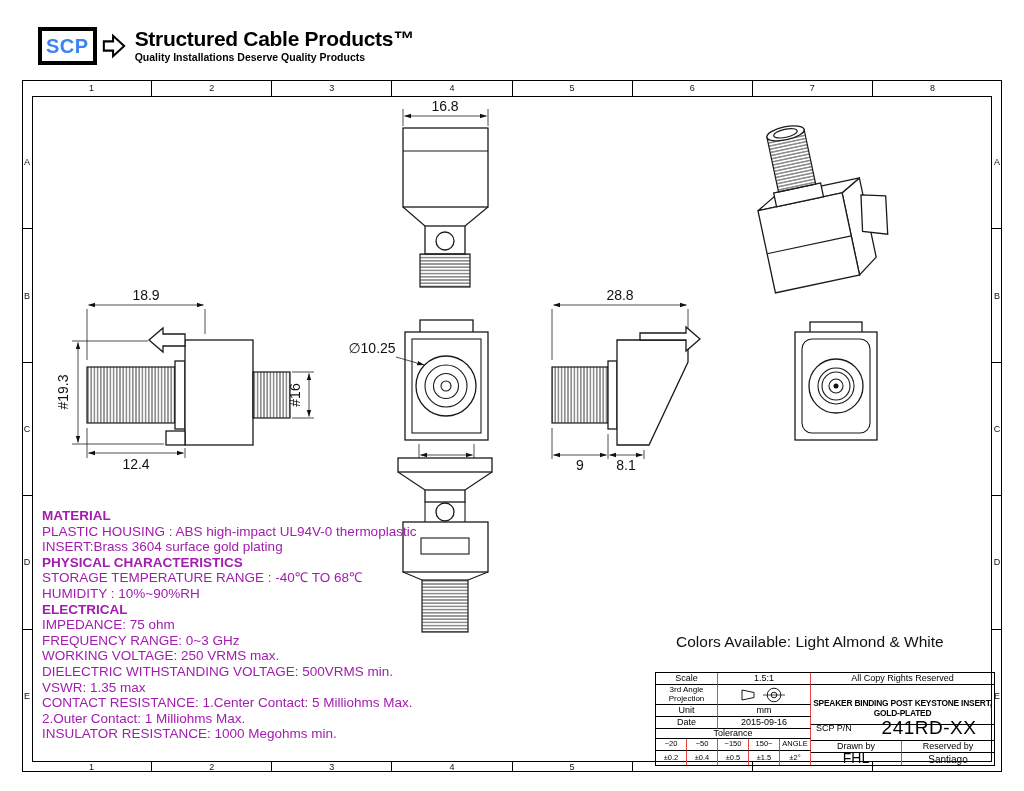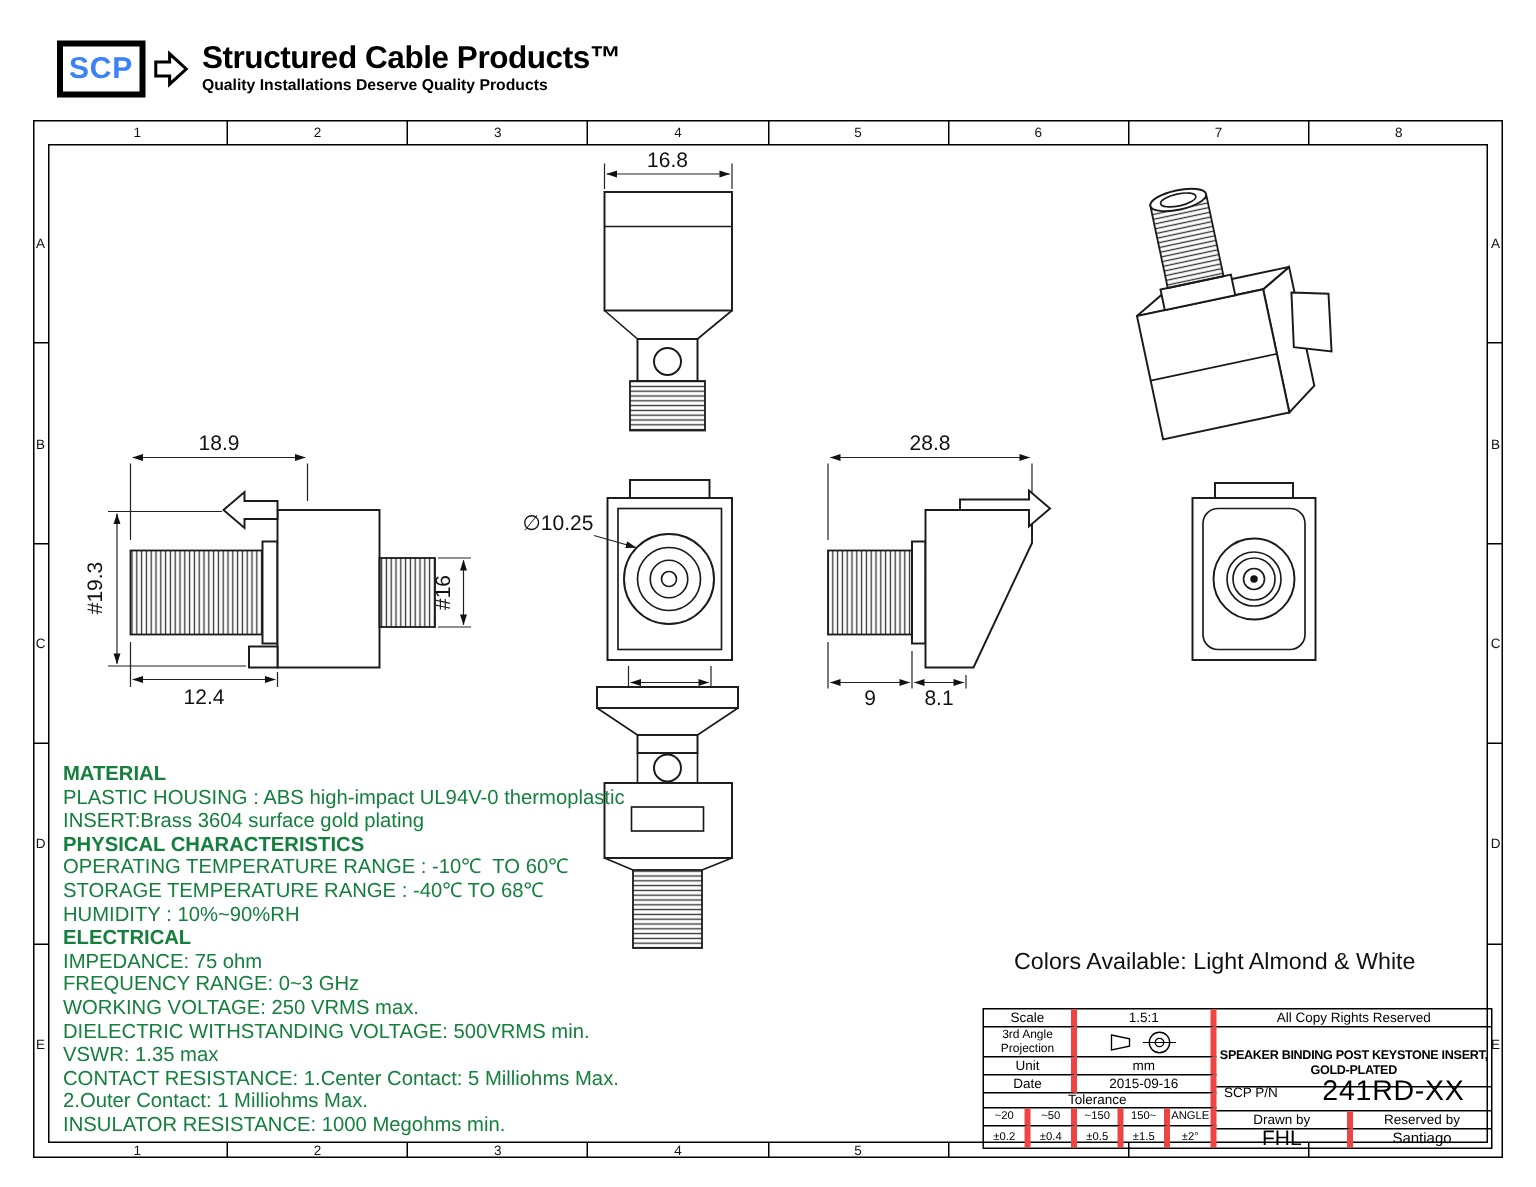--- a/index.html
+++ b/index.html
@@ -32,30 +32,30 @@
   
   .drawing{position:absolute;left:0;top:0;}
   .drawing .o{fill:#fff;stroke:#1a1a1a;stroke-width:1.3;}
   .drawing .l{fill:none;stroke:#1a1a1a;stroke-width:1.1;}
   .drawing .th{stroke:#1a1a1a;stroke-width:1.2;}
   .drawing .d{fill:none;stroke:#222;stroke-width:0.8;}
   .drawing text.dim{font-family:"Liberation Sans",sans-serif;font-size:14px;fill:#111;stroke:none;}
 
   
   .specs{position:absolute;left:42px;top:508px;}
-  .spec-line{font-size:13.5px;line-height:15.6px;white-space:pre;color:#15803d;}
+  .spec-line{font-size:13.5px;line-height:15.6px;white-space:pre;color:#a21caf;}
   .spec-h{font-weight:bold;}
 
   
   .colors-note{position:absolute;left:676px;top:633px;font-size:15.5px;color:#111;}
 
   
   .tb{position:absolute;left:655px;top:672px;width:338px;height:92px;border:1.5px solid #000;
       box-sizing:content-box;font-size:9px;color:#000;}
-  .tb .cell{position:absolute;box-sizing:border-box;border-right:4px solid #ef4444;border-bottom:1px solid #000;
+  .tb .cell{position:absolute;box-sizing:border-box;border-right:1px solid #ef4444;border-bottom:1px solid #000;
             display:flex;align-items:center;justify-content:center;text-align:center;overflow:hidden;line-height:1.1;}
   .tb .noR{border-right:none;}
   .tb .noB{border-bottom:none;}
   .tb .tiny{font-size:7.5px;}
   .tb .part-title{font-size:8.4px;font-weight:bold;letter-spacing:-0.2px;}
   .tb .pn-cell{justify-content:flex-start;}
   .tb .pn-label{font-size:9px;padding-left:5px;width:48px;text-align:left;}
   .tb .pn-value{font-size:19px;letter-spacing:0.5px;flex:1;text-align:center;}
 </style>
 </head>
@@ -230,21 +230,20 @@
     <path class="l" d="M403,572 L422,580 M488,572 L468,580"></path>
     <rect class="th" fill="url(#thH)" x="422" y="580" width="46" height="52"></rect>
   </g>
 </svg>
 
 <div class="specs">
   <div class="spec-line spec-h">MATERIAL</div>
   <div class="spec-line">PLASTIC HOUSING : ABS high-impact UL94V-0 thermoplastic</div>
   <div class="spec-line">INSERT:Brass 3604 surface gold plating</div>
   <div class="spec-line spec-h">PHYSICAL CHARACTERISTICS</div>
-  <div class="spec-line">OPERATING TEMPERATURE RANGE : -10℃  TO 60℃</div>
   <div class="spec-line">STORAGE TEMPERATURE RANGE : -40℃ TO 68℃</div>
   <div class="spec-line">HUMIDITY : 10%~90%RH</div>
   <div class="spec-line spec-h">ELECTRICAL</div>
   <div class="spec-line">IMPEDANCE: 75 ohm</div>
   <div class="spec-line">FREQUENCY RANGE: 0~3 GHz</div>
   <div class="spec-line">WORKING VOLTAGE: 250 VRMS max.</div>
   <div class="spec-line">DIELECTRIC WITHSTANDING VOLTAGE: 500VRMS min.</div>
   <div class="spec-line">VSWR: 1.35 max</div>
   <div class="spec-line">CONTACT RESISTANCE: 1.Center Contact: 5 Milliohms Max.</div>
   <div class="spec-line">2.Outer Contact: 1 Milliohms Max.</div>

